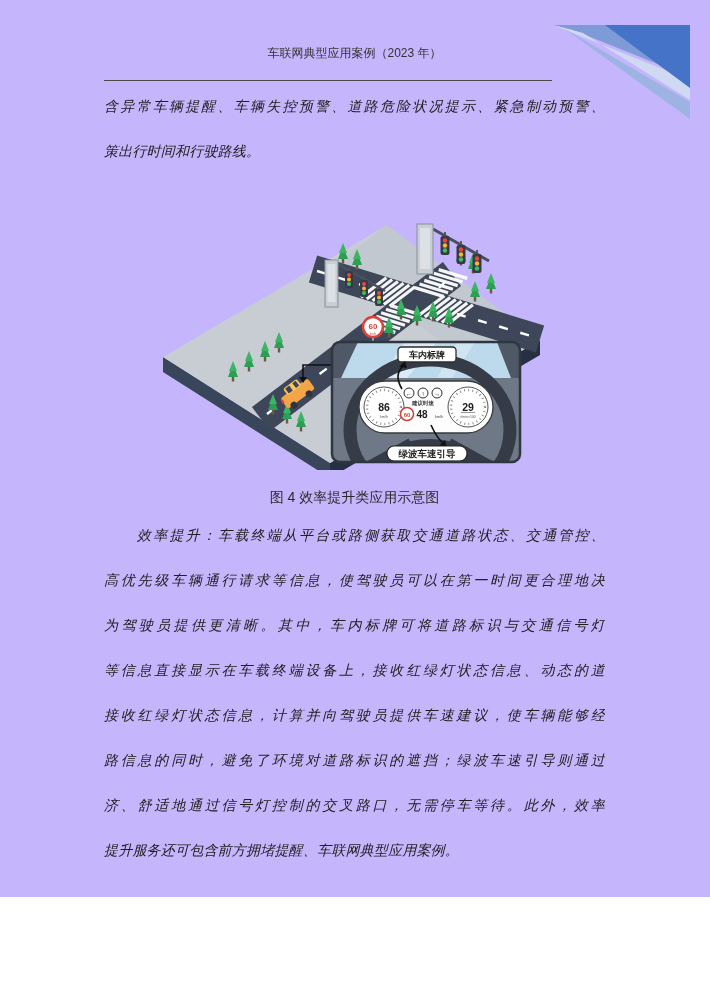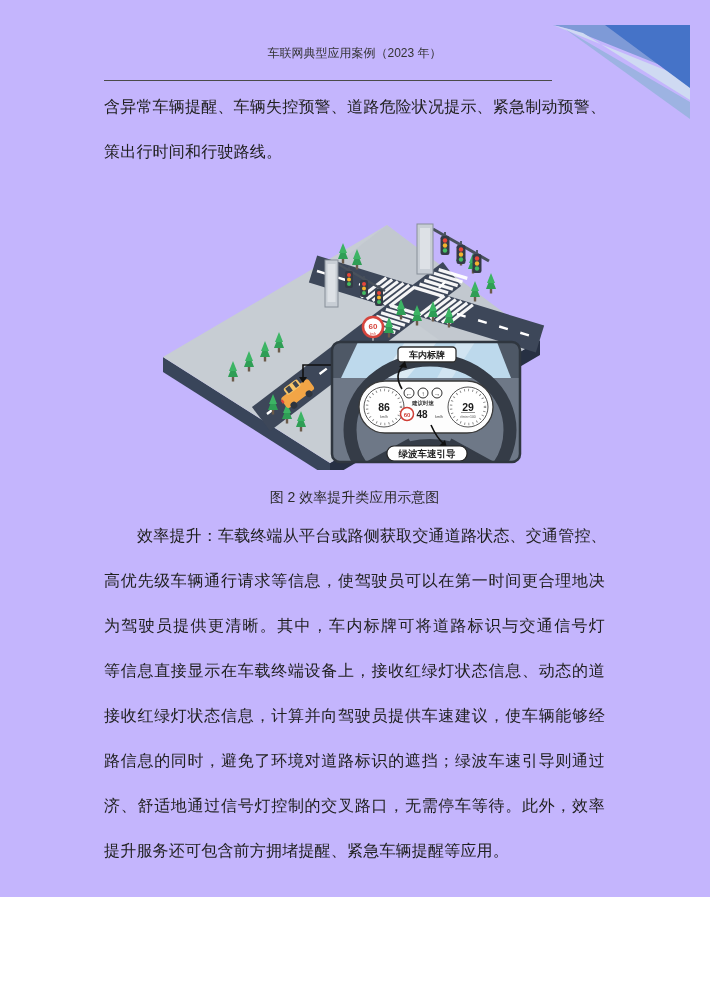--- a/index.html
+++ b/index.html
@@ -13,23 +13,24 @@
   }
   .header-rule{
     position:absolute;top:80px;left:104px;width:448px;height:0;
     border-top:1px solid #4a4a4a;
   }
   .corner-deco{position:absolute;top:22px;left:553px;width:137px;height:98px;}
   .para{position:absolute;left:104px;}
   .p1{top:84px;}
   .p2{top:513px;}
   .line{
-    width:501px;height:45px;line-height:45px;font-size:16px;color:#212121;
+    width:501px;height:45px;line-height:45px;font-size:14px;color:#212121;
     text-align:justify;text-align-last:justify;white-space:nowrap;overflow:hidden;
     letter-spacing:.2px;
+    font-style:italic;
   }
   .line.last{text-align-last:left;}
   .line.indent{padding-left:33px;width:468px;}
   .figure-svg{position:absolute;top:205px;left:155px;width:400px;height:265px;}
   .caption{
     position:absolute;top:483px;left:104px;width:501px;height:28px;line-height:28px;
     text-align:center;font-size:14px;color:#2b2b2b;white-space:nowrap;
   }
   .footer-rule{
     position:absolute;top:919px;left:104px;width:501px;height:3px;
@@ -342,29 +343,29 @@
         <polygon points="292,243 284,241 290,235" fill="#111"></polygon>
         <g>
           <rect x="232" y="241" width="80" height="15" rx="7" fill="#ffffff" stroke="#222" stroke-width="1.2"></rect>
           <text x="272" y="252" font-size="9.5" font-weight="bold" class="t-dark" text-anchor="middle">绿波车速引导</text>
         </g>
       </g>
       <rect x="177" y="137" width="188" height="120" rx="8" fill="none" stroke="#2f363f" stroke-width="2.5"></rect>
     </g>
   </svg>
 
-  <div class="caption">图 2 效率提升类应用示意图</div>
+  <div class="caption">图 4 效率提升类应用示意图</div>
 
   <div class="para p2">
     <div class="line indent">效率提升：车载终端从平台或路侧获取交通道路状态、交通管控、</div>
     <div class="line">高优先级车辆通行请求等信息，使驾驶员可以在第一时间更合理地决</div>
     <div class="line">为驾驶员提供更清晰。其中，车内标牌可将道路标识与交通信号灯</div>
     <div class="line">等信息直接显示在车载终端设备上，接收红绿灯状态信息、动态的道</div>
     <div class="line">接收红绿灯状态信息，计算并向驾驶员提供车速建议，使车辆能够经</div>
     <div class="line">路信息的同时，避免了环境对道路标识的遮挡；绿波车速引导则通过</div>
     <div class="line">济、舒适地通过信号灯控制的交叉路口，无需停车等待。此外，效率</div>
-    <div class="line last">提升服务还可包含前方拥堵提醒、紧急车辆提醒等应用。</div>
+    <div class="line last">提升服务还可包含前方拥堵提醒、车联网典型应用案例。</div>
   </div>
 
   <div class="footer-rule"></div>
   <div class="page-number">2</div>
 
 </div>
 
 </body></html>

